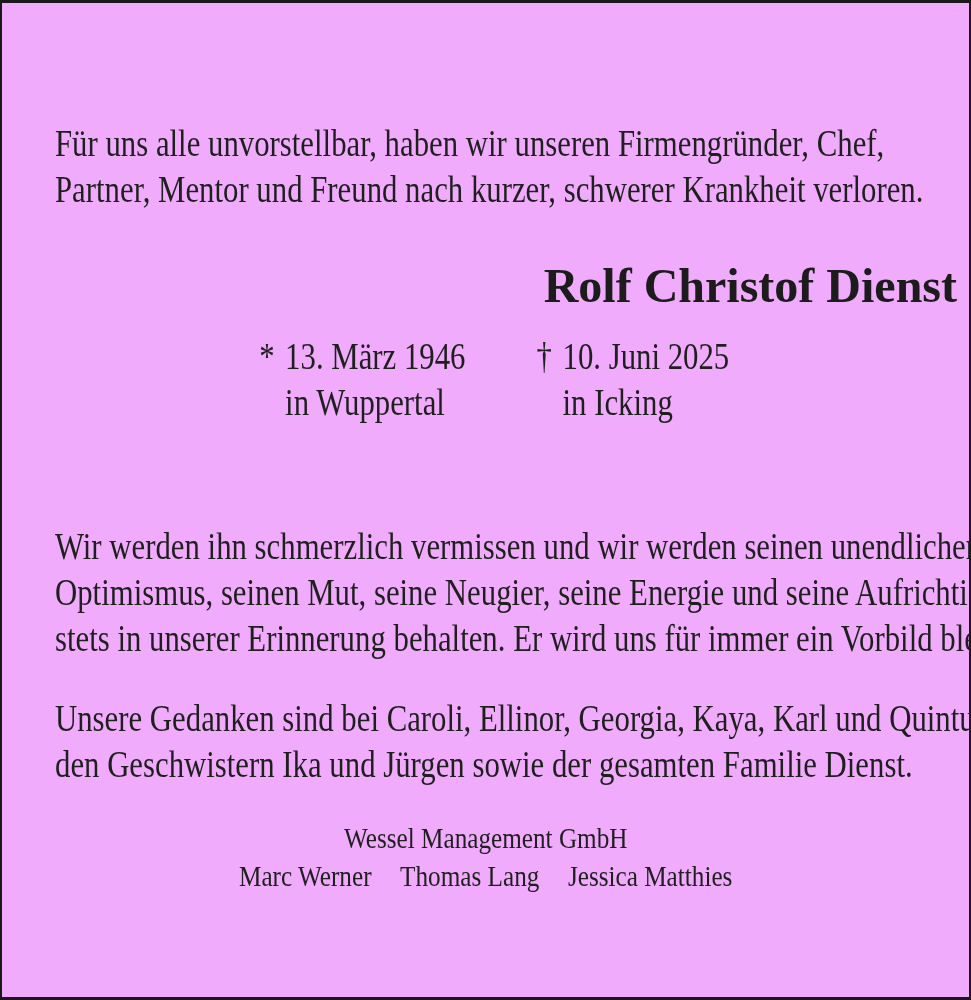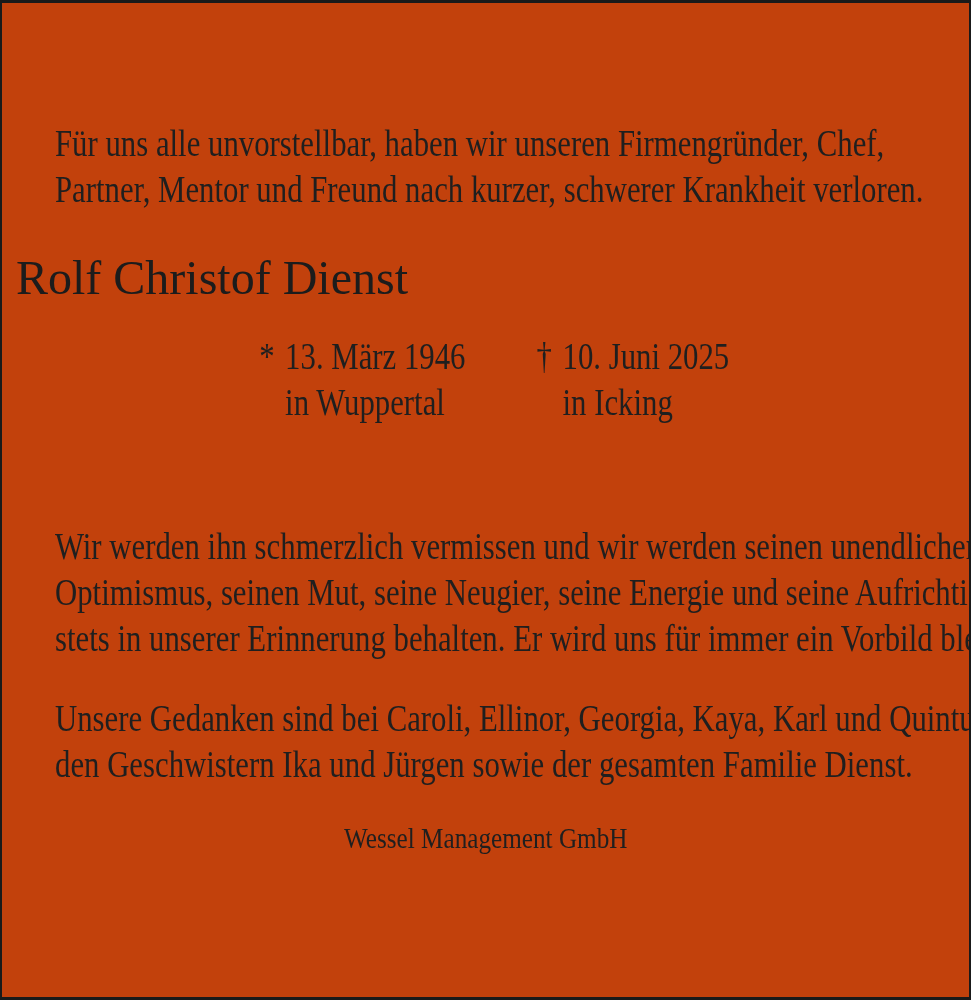--- a/index.html
+++ b/index.html
@@ -5,21 +5,21 @@
   html, body { margin: 0; padding: 0; }
   body {
     width: 971px; height: 1000px;
     background: #000;
     font-family: "Liberation Serif", "DejaVu Serif", serif;
   }
   .page {
     position: relative;
     box-sizing: border-box;
     width: 971px; height: 1000px;
-    background: #c2410c;
+    background: #f0abfc;
     border-style: solid;
     border-color: #1a1a1a;
     border-width: 3px 2px 3px 2px;
     color: #1f1f1f;
     overflow: hidden;
   }
   .para {
     position: absolute;
     left: 53px;
     font-size: 38px;
@@ -28,26 +28,26 @@
   }
   .line {
     display: block;
     white-space: nowrap;
     transform: scaleX(0.81);
     transform-origin: 0 50%;
   }
   .title {
     position: absolute;
     top: 243px; left: 0; right: 0;
-    margin: 4px;
+    margin: 12px;
     padding-left: 10px;
-    text-align: left;
+    text-align: right;
     font-size: 48px;
     line-height: 56px;
-    font-weight: normal;
+    font-weight: bold;
     color: #1c1c1c;
     white-space: nowrap;
   }
   .dates {
     position: absolute;
     top: 330px; left: 0; right: 0;
     padding-left: 16px;
     display: flex;
     justify-content: center;
     gap: 25px;
@@ -121,15 +121,22 @@
     <span class="line">Unsere Gedanken sind bei Caroli, Ellinor, Georgia, Kaya, Karl und Quintus,</span>
     <span class="line">den Geschwistern Ika und Jürgen sowie der gesamten Familie Dienst.</span>
   </p>
 
   <div class="signature">
     <span class="sig-row">
       <span class="sig-inner">
         <span>Wessel Management GmbH</span>
       </span>
     </span>
+    <span class="sig-row">
+      <span class="sig-inner">
+        <span>Marc Werner</span>
+        <span>Thomas Lang</span>
+        <span>Jessica Matthies</span>
+      </span>
+    </span>
   </div>
 
 </div>
 
 </body></html>

